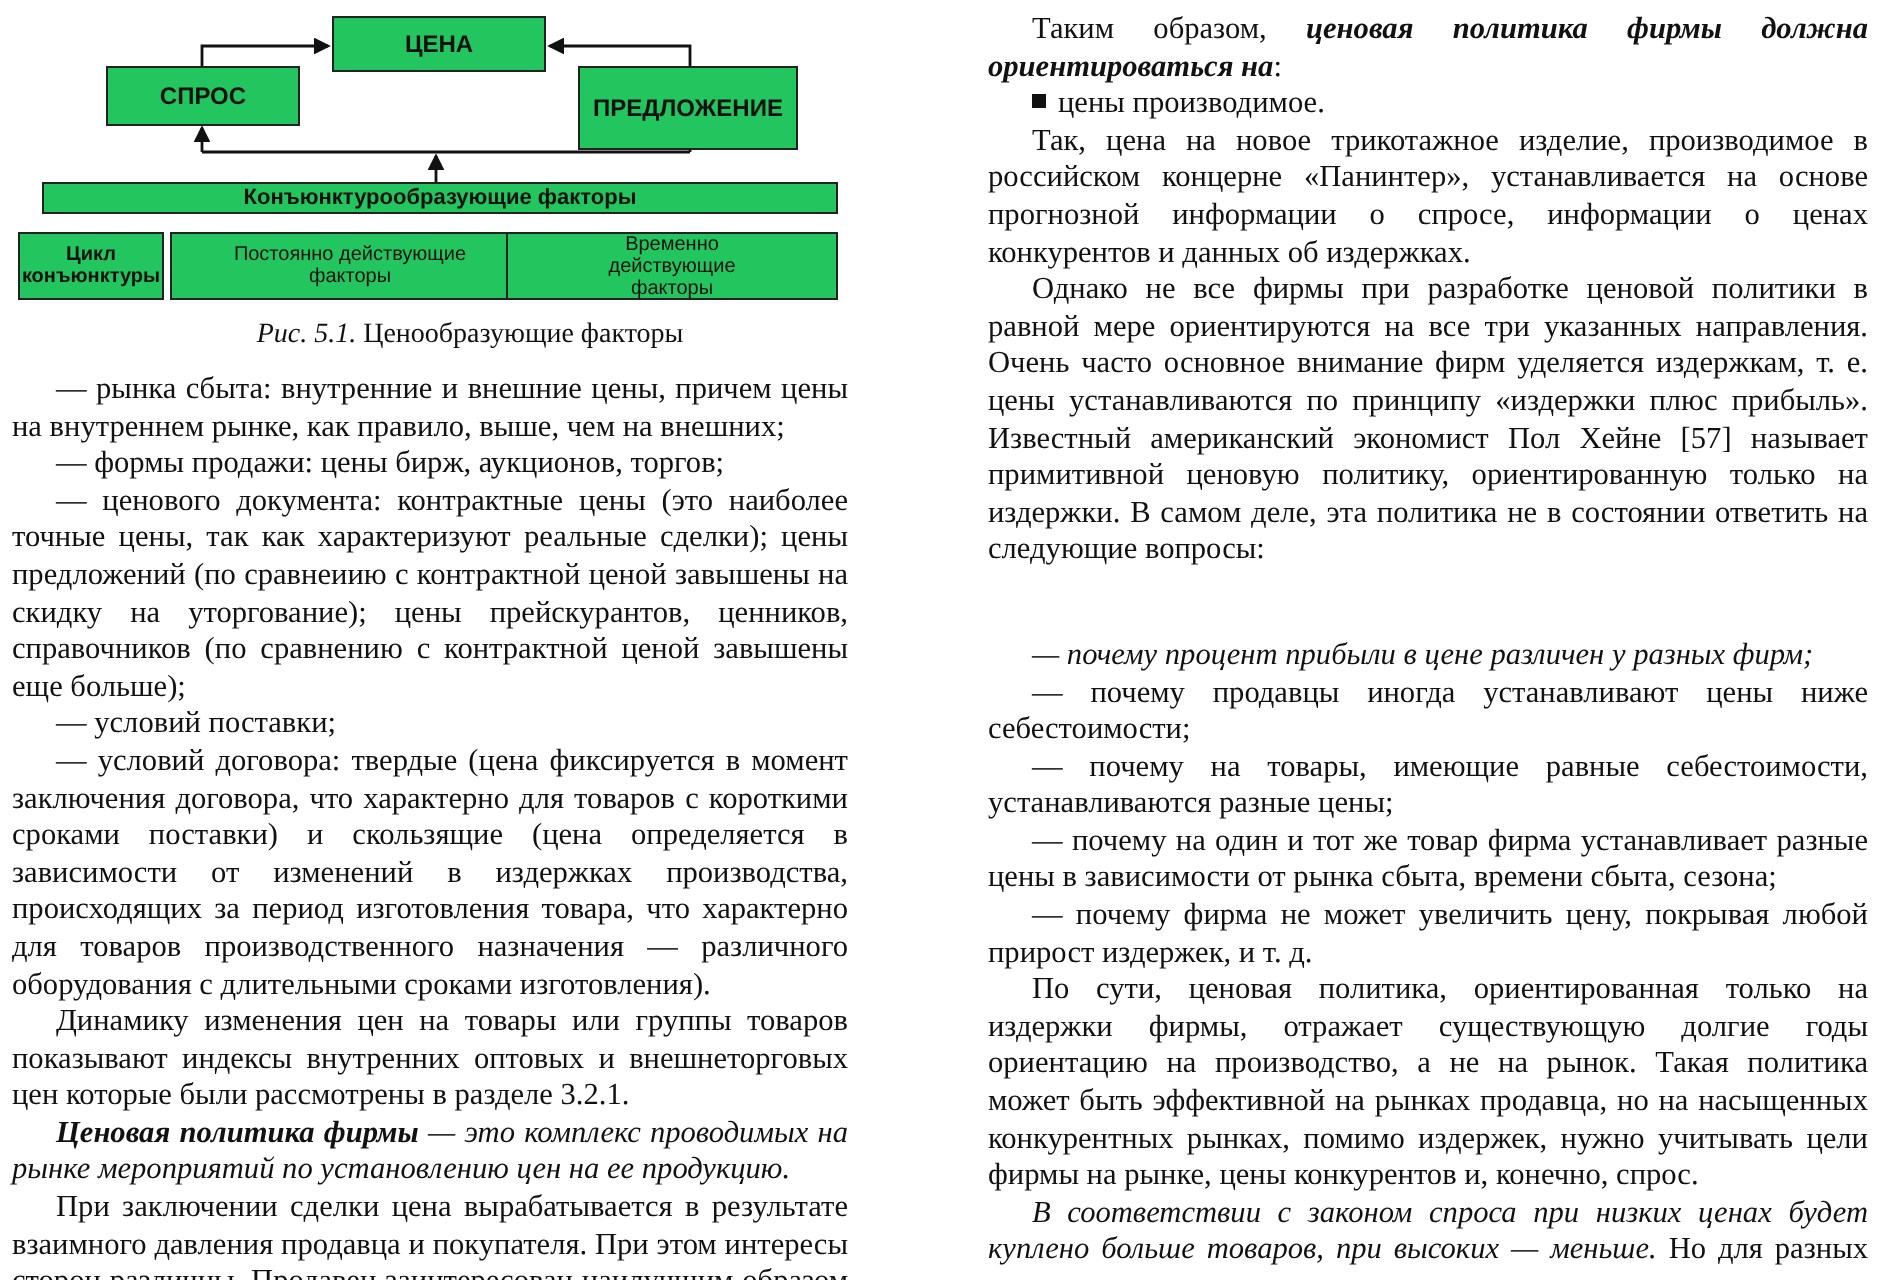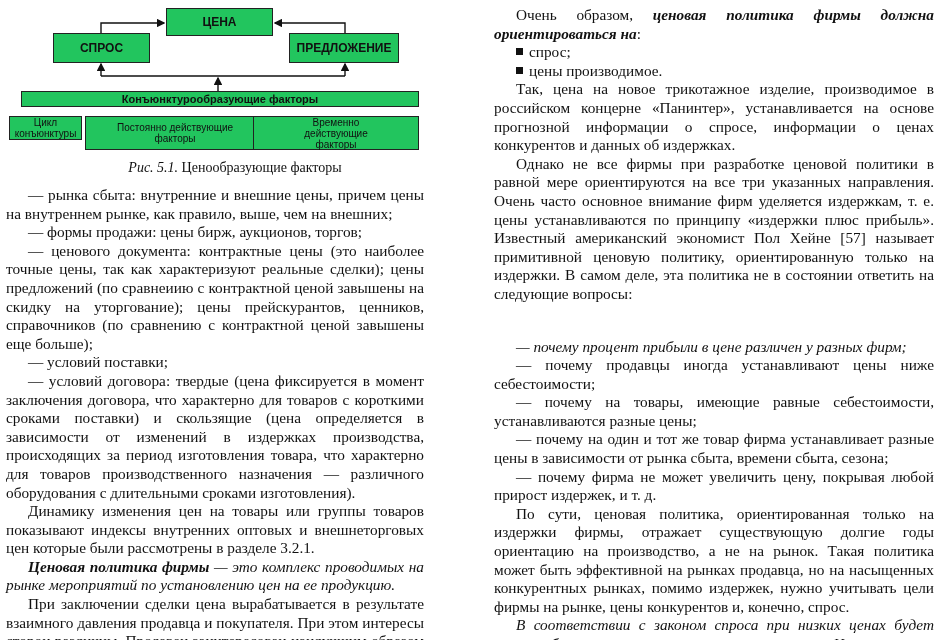--- a/index.html
+++ b/index.html
@@ -39,44 +39,43 @@
 
     <path d="M345,34 L345,23 L275,23" stroke="#111" stroke-width="1.4" fill="none" marker-end="url(#ah)"></path>
 
     <path d="M218,91 L218,78" stroke="#111" stroke-width="1.4" fill="none" marker-end="url(#ah)"></path>
     <path d="M101,76 L345,76" stroke="#111" stroke-width="1.4" fill="none"></path>
     <path d="M101,76 L101,64" stroke="#111" stroke-width="1.4" fill="none" marker-end="url(#ah)"></path>
     <path d="M345,76 L345,64" stroke="#111" stroke-width="1.4" fill="none" marker-end="url(#ah)"></path>
   </svg>
   <div class="box bold" style="left:166px;top:8px;width:107px;height:28px;font-size:12px;">ЦЕНА</div>
   <div class="box bold" style="left:53px;top:33px;width:97px;height:30px;font-size:12px;">СПРОС</div>
-  <div class="box bold" style="left:289px;top:33px;width:110px;height:30px;font-size:12px;">ПРЕДЛОЖЕНИЕ</div>
+  <div class="box bold" style="left:289px;top:33px;width:110px;height:42px;font-size:12px;">ПРЕДЛОЖЕНИЕ</div>
   <div class="box bold" style="left:21px;top:91px;width:398px;height:16px;font-size:11px;">Конъюнктурообразующие факторы</div>
-  <div class="box" style="left:9px;top:116px;width:73px;height:24px;font-size:10px;line-height:11px;padding:4px 2px;">Цикл конъюнктуры</div>
+  <div class="box" style="left:9px;top:116px;width:73px;height:34px;font-size:10px;line-height:11px;padding:4px 2px;font-weight:bold;">Цикл конъюнктуры</div>
   <div class="box" style="left:85px;top:116px;width:180px;height:34px;font-size:10px;line-height:11px;padding:0 30px;">Постоянно действующие факторы</div>
   <div class="box" style="left:253px;top:116px;width:166px;height:34px;font-size:10px;line-height:11px;padding:0 30px;">Временно действующие факторы</div>
 </div>
 <div class="caption">
   <i>Рис. 5.1.</i><span> Ценообразующие факторы</span>
 </div>
 
 <div class="page left text" style="top:186px;">
   <p>— рынка сбыта: внутренние и внешние цены, причем цены на внутреннем рынке, как правило, выше, чем на внешних;</p>
   <p>— формы продажи: цены бирж, аукционов, торгов;</p>
   <p>— ценового документа: контрактные цены (это наиболее точные цены, так как характеризуют реальные сделки); цены предложений (по сравнеиию с контрактной ценой завышены на скидку на уторгование); цены прейскурантов, ценников, справочников (по сравнению с контрактной ценой завышены еще больше);</p>
   <p>— условий поставки;</p>
   <p>— условий договора: твердые (цена фиксируется в момент заключения договора, что характерно для товаров с короткими сроками поставки) и скользящие (цена определяется в зависимости от изменений в издержках производства, происходящих за период изготовления товара, что характерно для товаров производственного назначения — различного оборудования с длительными сроками изготовления).</p>
   <p>Динамику изменения цен на товары или группы товаров показывают индексы внутренних оптовых и внешнеторговых цен которые были рассмотрены в разделе 3.2.1.</p>
   <p><span class="bi">Ценовая политика фирмы</span><span class="it"> — это комплекс проводимых на рынке мероприятий по установлению цен на ее продукцию.</span></p>
   <p>При заключении сделки цена вырабатывается в результате взаимного давления продавца и покупателя. При этом интересы сторон различны. Продавец заинтересован наилучшим образом покрыть свои издержки и получить прибыль. Покупателя интересуют потребительские свойства товара, лежащие в основе спроса на него. Цена товара зависит также от того, сколь велико предложение данного товара на рынке и каковы при этом цены других продавцов (конкурентов).</p>
 </div>
 
 <div class="page right text" style="top:6px;">
-  <p><span>Очень образом, </span><span class="bi">ценовая политика фирмы должна ориентироваться на</span><span>:</span></p>
-  <p class="bullet"><span class="sq"></span><span>спрос;</span></p>
+  <p><span>Таким образом, </span><span class="bi">ценовая политика фирмы должна ориентироваться на</span><span>:</span></p>
   <p class="bullet"><span class="sq"></span><span>цены производимое.</span></p>
   <p>Так, цена на новое трикотажное изделие, производимое в российском концерне «Панинтер», устанавливается на основе прогнозной информации о спросе, информации о ценах конкурентов и данных об издержках.</p>
   <p>Однако не все фирмы при разработке ценовой политики в равной мере ориентируются на все три указанных направления. Очень часто основное внимание фирм уделяется издержкам, т. е. цены устанавливаются по принципу «издержки плюс прибыль». Известный американский экономист Пол Хейне [57] называет примитивной ценовую политику, ориентированную только на издержки. В самом деле, эта политика не в состоянии ответить на следующие вопросы:</p>
   <p class="it">— почему процент прибыли в цене различен у разных фирм;</p>
   <p>— почему продавцы иногда устанавливают цены ниже себестоимости;</p>
   <p>— почему на товары, имеющие равные себестоимости, устанавливаются разные цены;</p>
   <p>— почему на один и тот же товар фирма устанавливает разные цены в зависимости от рынка сбыта, времени сбыта, сезона;</p>
   <p>— почему фирма не может увеличить цену, покрывая любой прирост издержек, и т. д.</p>
   <p>По сути, ценовая политика, ориентированная только на издержки фирмы, отражает существующую долгие годы ориентацию на производство, а не на рынок. Такая политика может быть эффективной на рынках продавца, но на насыщенных конкурентных рынках, помимо издержек, нужно учитывать цели фирмы на рынке, цены конкурентов и, конечно, спрос.</p>
   <p><span class="it">В соответствии с законом спроса при низких ценах будет куплено больше товаров, при высоких — меньше.</span><span> Но для разных товаров закон спроса проявляется по-разному, так как спрос на разные товары имеет различную чувствительность к изменению цены. Например, одинаково увеличилась цена на молоко и «Пепси-колу». Одинаково ли изменился спрос на эти товары? Конечно, нет. Спрос на молоко изменился гораздо меньше, так как молоко — продукт первой необходимости.</span></p>

